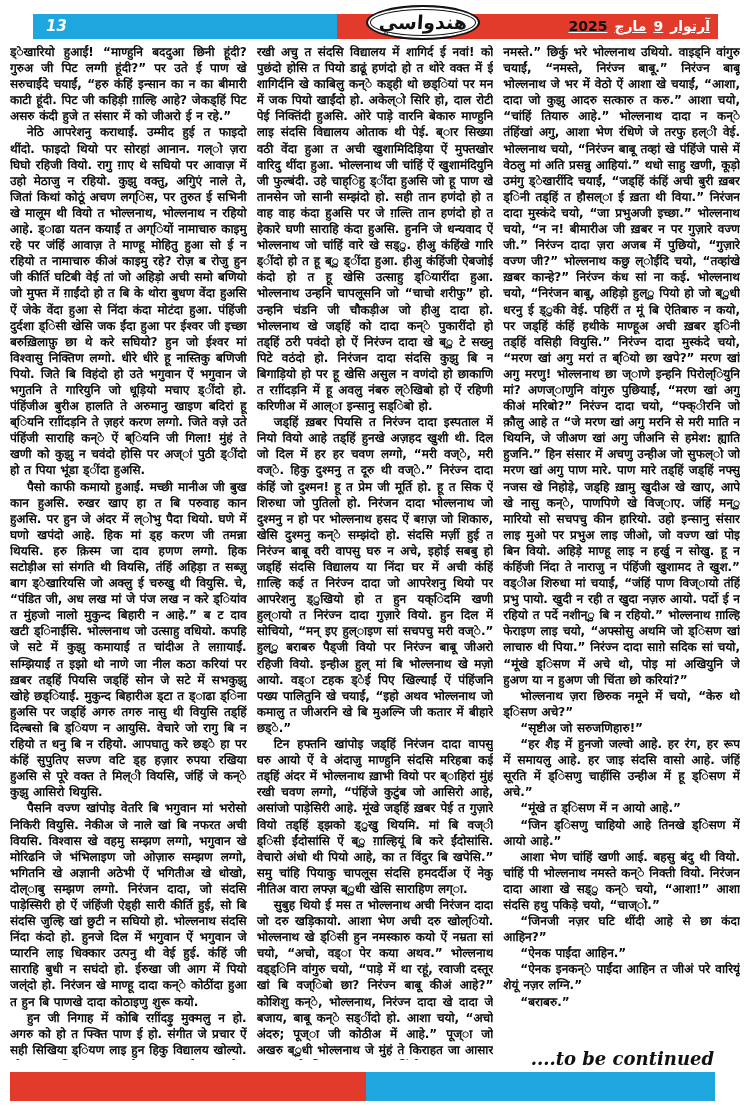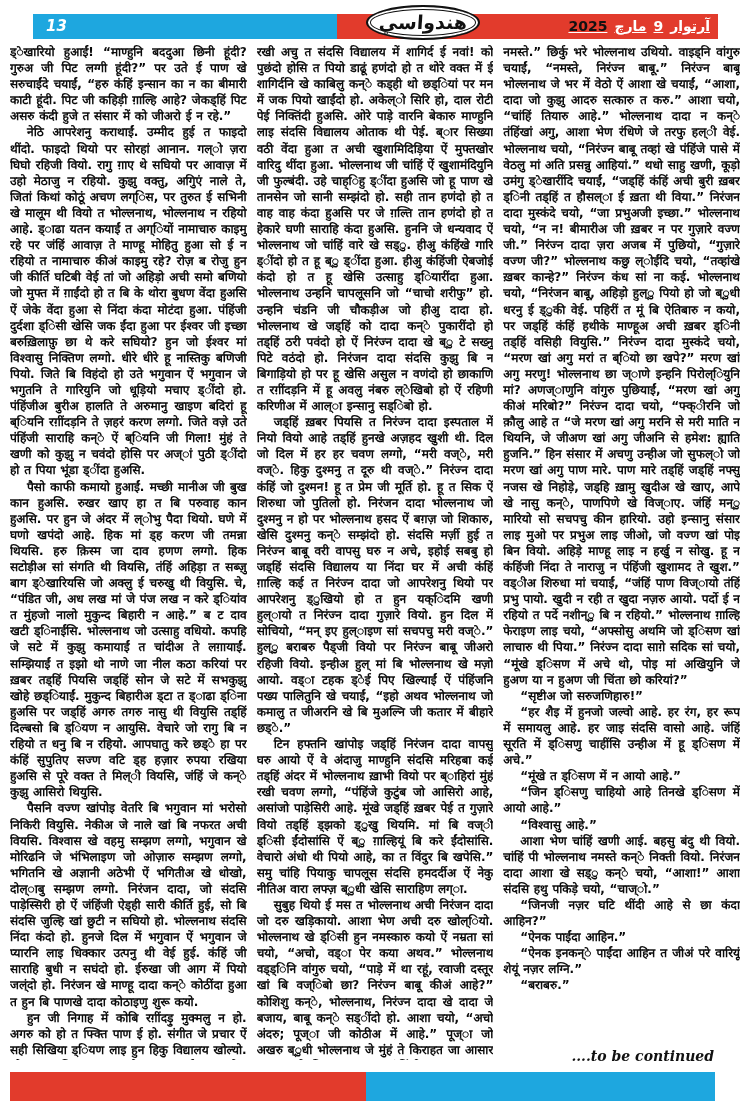--- a/index.html
+++ b/index.html
@@ -50,21 +50,21 @@
     flex:1; overflow:hidden; text-align:justify;
     font-size:12px; line-height:16.1px; font-weight:bold; color:#0b0b0b;
     word-spacing:0.5px;
   }
   .col p { text-indent:17px; }
   .col p:first-of-type { text-indent:0; }
   
   .continued {
     position:absolute; top:1048px; right:36px;
     font-family:"DejaVu Serif","Liberation Serif",serif;
-    font-style:italic; font-weight:bold; font-size:14px; color:#111111;
+    font-style:italic; font-weight:bold; font-size:18px; color:#111111;
   }
   
   .footer-bar {
     position:absolute; top:1072px; left:10px; width:705px; height:29px;
     display:flex;
   }
   .footer-red  { background:#e23b2c; width:356px; height:100%; }
   .footer-blue { background:#1ea7df; flex:1; height:100%; }
 </style>
 </head>
@@ -97,25 +97,25 @@
     <div class="col">
 
     <p class="para">रखी अचु त संदसि विद्यालय में शागिर्द ई नवां! को पुछंदो होसि त पियो डाढूं हणंदो हो त थोरे वक्त में ई शागिर्दनि खे काबिलु कन्े कड्ही थो छड्ियां पर मन में जक पियो खाईंदो हो. अकेल्ो सिरि हो, दाल रोटी पेई निक्तिंदी हुअसि. ओरे पाड़े वारनि बेकारु माण्हुनि लाइ संदसि विद्यालय ओताक थी पेई. ब्ार सिख्या वठी वेंदा हुआ त अची खुशामिदिड़िया ऐं मुफ्तखोर वारिदु थींदा हुआ. भोल्लनाथ जी चांहिं ऐं खुशामंदियुनि जी फुल्बंदी. उहे चाह्िहु ड्ींदा हुअसि जो हू पाण खे तानसेन जो सानी सम्झंदो हो. सही तान हणंदो हो त वाह वाह कंदा हुअसि पर जे ग़ल्ति तान हणंदो हो त हेकारे घणी साराहि कंदा हुअसि. हुननि जे धन्यवाद ऐं भोल्लनाथ जो चांहिं वारे खे सड्ु. हीअु कंहिंखे गारि ड्ींदो हो त हू ब्ु ड्ींदा हुआ. हीअु कंहिंजी ऐबजोई कंदो हो त हू खेसि उत्साहु ड्ियारींदा हुआ. भोल्लनाथ उन्हनि चापलूसनि जो “चाचो शरीफु” हो. उन्हनि चंडनि जी चौकड़ीअ जो हीअु दादा हो. भोल्लनाथ खे जड्हिं को दादा कन्े पुकारींदो हो तड्हिं ठरी पवंदो हो ऐं निरंज्न दादा खे ब्ु टे सख्नु पिटे वठंदो हो. निरंजन दादा संदसि कुझु बि न बिगाड़ियो हो पर हू खेसि असुल न वणंदो हो छाकाणि त रग़ींदड़नि में हू अवलु नंबरु ल्ेखिबो हो ऐं रहिणी करिणीअ में आल्ा इन्सानु सड्िबो हो.</p>
         <p class="para">जड्हिं ख़बर पियसि त निरंज्न दादा इस्पताल में नियो वियो आहे तड्हिं हुनखे अज़हद खुशी थी. दिल जो दिल में हर हर चवण लग्गो, “मरी वज्े, मरी वज्े. हिकु दुश्मनु त दूरु थी वज्े.” निरंज्न दादा कंहिं जो दुश्मन! हू त प्रेम जी मूर्ति हो. हू त सिक ऐं शिरुधा जो पुतिलो हो. निरंजन दादा भोल्लनाथ जो दुश्मनु न हो पर भोल्लनाथ हसद ऐं बग़ज़ जो शिकारु, खेसि दुश्मनु कन्े सम्झंदो हो. संदसि मर्ज़ी हुई त निरंज्न बाबू वरी वापसु घरु न अचे, इहोई सबबु हो जड्हिं संदसि विद्यालय या निंदा घर में अची कंहिं ग़ाल्हि कई त निरंज्न दादा जो आपरेशनु थियो पर आपरेशनु ड्ुखियो हो त हुन यक्िदमि खणी हुल्ायो त निरंज्न दादा गुज़ारे वियो. हुन दिल में सोचियो, “मन् इए हुल्ाइण सां सचपचु मरी वज्े.” हुल्ु बराबरु पैड्जी वियो पर निरंज्न बाबू जीअरो रहिजी वियो. इन्हीअ हुल् मां बि भोल्लनाथ खे मज़ो आयो. वड्ा टहक ड्ेई पिए खिल्याईं ऐं पंहिंजनि पख्य पालितुनि खे चयाईं, “इहो अथव भोल्लनाथ जो कमालु त जीअरनि खे बि मुअल्नि जी कतार में बीहारे छड्े.”</p>
         <p class="para">टिन हफ्तनि खांपोइ जड्हिं निरंजन दादा वापसु घरु आयो ऐं वे अंदाजु माण्हुनि संदसि मरिहबा कई तड्हिं अंदर में भोल्लनाथ ख़ाभी वियो पर ब्ाहिरां मुंहं रखी चवण लग्गो, “पंहिंजे कुटुंब जो आसिरो आहे, असांजो पाड़ेसिरी आहे. मूंखे जड्हिं ख़बर पेई त गुज़ारे वियो तड्हिं ड्झको ड्ुखु थियमि. मां बि वज्ी ड्िसी ईंदोसांसि ऐं ब्ु ग़ाल्हियूं बि करे ईंदोसांसि. वेचारो अंधो थी पियो आहे, का त विंदुर बि खपेसि.” समु चांहि पियाकु चापलूस संदसि हमदर्दीअ ऐं नेकु नीतिअ वारा लफ्ज़ ब्ुधी खेसि साराहिण लग्ा.</p>
         <p class="para">सुबुह थियो ई मस त भोल्लनाथ अची निरंजन दादा जो दरु खड़िकायो. आशा भेण अची दरु खोल्ियो. भोल्लनाथ खे ड्िसी हुन नमस्कारु कयो ऐं नम्रता सां चयो, “अचो, वड्ा पेर कया अथव.” भोल्लनाथ वड्ड्िनि वांगुरु चयो, “पाड़े में था रहूं, रवाजी दस्तूर खां बि वज्िबो छा? निरंज्न बाबू कीअं आहे?” कोशिशु कन्े, भोल्लनाथ, निरंज्न दादा खे दादा जे बजाय, बाबू कन्े सड्ींदो हो. आशा चयो, “अचो अंदरु; पूज्ा जी कोठीअ में आहे.” पूज्ा जो अखरु ब्ुधी भोल्लनाथ जे मुंहं ते किराहत जा आसार नमूदारु थी विया. “पूज्ा! कंहिंजी पूज्ा? पूज्ा उन्हीअ परुमेश्वर जी जंहिं संदसि अखियुनि जी रोशिनी छिने वरुती हुई! वाह जो पंहिंजनि प्यारनि जी रखिया थो करे! वहमु सरासरु वहमु! सन्सो, भ्रमु!” भोल्लनाथ पंहिंजनि पूरनि में पूरुनु थी वियो. का महिल त खियालनि में गुल्तानु थी वियो. संदसि खियालनि जो सिल्सिलो तड्हिं टुटो, जड्हिं भरुसां बीही, निरंजन दादा प्रेम सां पुकारे चयो, “भोल्लनाथ दादा!</p>
       </div>
     <div class="col">
 
     <p class="para">नमस्ते.” छिर्कु भरे भोल्लनाथ उथियो. वाइड्नि वांगुरु चयाईं, “नमस्ते, निरंज्न बाबू.” निरंज्न बाबू भोल्लनाथ जे भर में वेठो ऐं आशा खे चयाईं, “आशा, दादा जो कुझु आदरु सत्कारु त करु.” आशा चयो, “चांहिं तियारु आहे.” भोल्लनाथ दादा न कन्े तंहिंखां अगु, आशा भेण रंधिणे जे तरफु हल्ी वेई. भोल्लनाथ चयो, “निरंज्न बाबू तव्हां खे पंहिंजे पासे में वेठलु मां अति प्रसन्नु आहियां.” थधो साहु खणी, कूड़ो उमंगु ड्ेखारींदि चयाईं, “जड्हिं कंहिं अची बुरी ख़बर ड्िनी तड्हिं त हौसल्ा ई ख़ता थी विया.” निरंजन दादा मुस्कंदे चयो, “जा प्रभुअजी इच्छा.” भोल्लनाथ चयो, “न न! बीमारीअ जी ख़बर न पर गुज़ारे वज्ण जी.” निरंज्न दादा ज़रा अजब में पुछियो, “गुज़ारे वज्ण जी?” भोल्लनाथ कछु ल्ोईंदि चयो, “तव्हांखे ख़बर कान्हे?” निरंज्न कंध सां ना कई. भोल्लनाथ चयो, “निरंजन बाबू, अहिड़ो हुल्ु पियो हो जो ब्ुधी धरनु ई ड्ुकी वेई. पहिरीं त मूं बि ऐतिबारु न कयो, पर जड्हिं कंहिं हथीके माण्हूअ अची ख़बर ड्िनी तड्हिं वसिही वियुसि.” निरंज्न दादा मुस्कंदे चयो, “मरण खां अगु मरां त ब्ियो छा खपे?” मरण खां अगु मरणु! भोल्लनाथ छा ज्ाणे इन्हनि पिरोल्ियुनि मां? अणज्ाणुनि वांगुरु पुछियाईं, “मरण खां अगु कीअं मरिबो?” निरंज्न दादा चयो, “फ्क्ीरनि जो क़ौलु आहे त “जे मरण खां अगु मरनि से मरी माति न थियनि, जे जीअण खां अगु जीअनि से हमेश: ह्याति हुजनि.” हिन संसार में अचणु उन्हीअ जो सुफल्ो जो मरण खां अगु पाण मारे. पाण मारे तड्हिं जड्हिं नफ्सु नजस खे निहोड़े, जड्हि ख़ामु खुदीअ खे खाए, आपे खे नासु कन्े, पाणपिणे खे विज्ाए. जंहिं मन्ु मारियो सो सचपचु कीन हारियो. उहो इन्सानु संसार लाइ मुओ पर प्रभुअ लाइ जीओ, जो वज्ण खां पोइ बिन वियो. अहिड़े माण्हू लाइ न हर्खु न सोखु. हू न कंहिंजी निंदा ते नाराजु न पंहिंजी खुशामद ते खुश.” वड्ीअ शिरुधा मां चयाईं, “जंहिं पाण विज्ायो तंहिं प्रभु पायो. खुदी न रही त खुदा नज़रु आयो. पर्दो ई न रहियो त पर्दे नशीन्ु बि न रहियो.” भोल्लनाथ ग़ाल्हि फेराइण लाइ चयो, “अफ्सोसु अथमि जो ड्िसण खां लाचारु थी पिया.” निरंज्न दादा साग़े सदिक सां चयो, “मूंखे ड्िसण में अचे थो, पोइ मां अखियुनि जे हुअण या न हुअण जी चिंता छो करियां?”</p>
+        <p class="para">भोल्लनाथ ज़रा छिरुक नमूने में चयो, “केरु थो ड्िसण अचे?”</p>
         <p class="para">“सृष्टीअ जो सरुजणिहारु!”</p>
         <p class="para">“हर शैइ में हुनजो जल्वो आहे. हर रंग, हर रूप में समायलु आहे. हर जाइ संदसि वासो आहे. जंहिं सूरति में ड्िसणु चाहींसि उन्हीअ में हू ड्िसण में अचे.”</p>
         <p class="para">“मूंखे त ड्िसण में न आयो आहे.”</p>
         <p class="para">“जिन ड्िसणु चाहियो आहे तिनखे ड्िसण में आयो आहे.”</p>
-        <p class="para">“विश्वासु आहे.”</p>
         <p class="para">आशा भेण चांहिं खणी आई. बहसु बंदु थी वियो. चांहिं पी भोल्लनाथ नमस्ते कन्े निक्ती वियो. निरंजन दादा आशा खे सड्ु कन्े चयो, “आशा!” आशा संदसि हथु पकिड़े चयो, “चाज्ो.”</p>
         <p class="para">“जिनजी नज़र घटि थींदी आहे से छा कंदा आहिन?”</p>
         <p class="para">“ऐनक पाईंदा आहिन.”</p>
         <p class="para">“ऐनक इनकन्े पाईंदा आहिन त जीअं परे वारियूं शेयूं नज़र लग्नि.”</p>
         <p class="para">“बराबरु.”</p>
       </div>
   </div>
 
   <div class="continued">....to be continued</div>
 

